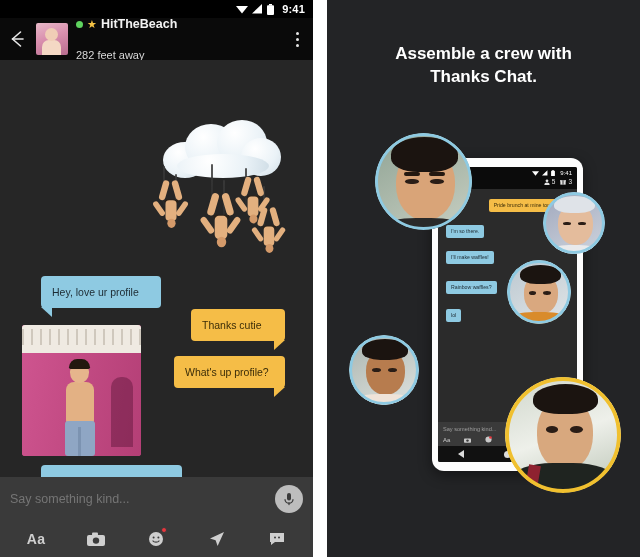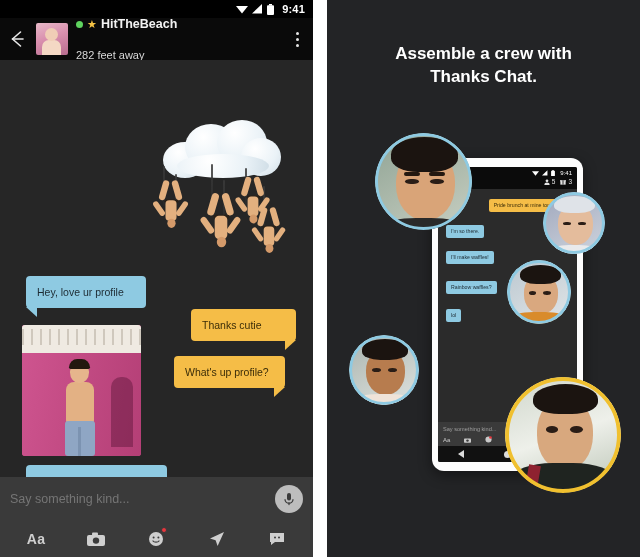--- a/index.html
+++ b/index.html
@@ -75,34 +75,34 @@
   .man .armL, .man .armR { position:absolute; bottom:12px; width:6px; height:18px; background:#e3b07f; border-radius:4px; }
   .man .armL { left: 4px;  transform: rotate(-35deg); }
   .man .armR { left: 29px; transform: rotate(35deg); }
   .m1 { left: 6px;  top: 14px; transform: scale(.92); }
   .m2 { left: 56px; top: 30px; transform: scale(1.05); }
   .m3 { left: 88px; top: 10px; transform: scale(.9); }
   .m4 { left: 104px; top: 40px; transform: scale(.88); }
   .streak { position:absolute; width:2px; background: linear-gradient(#3b3b3b,#2a2a2a); opacity:.85; border-radius:2px;}
 
   .bubble { position: absolute; font-size: 10.5px; line-height: 1.35; color: #1d2b33; padding: 9px 11px; border-radius: 4px; }
-  .bubble.them { background: #8ecae2; }
+  .bubble.them { background: #8ecae2; margin-left: 15px; }
   .bubble.me { background: #f5bd47; color: #3b2d08; }
   .bubble.them::after {
     content:""; position:absolute; left:0; bottom:-9px;
     border-width: 10px 0 0 11px; border-style: solid;
     border-color: #8ecae2 transparent transparent transparent;
   }
   .bubble.me::after {
     content:""; position:absolute; right:0; bottom:-9px;
     border-width: 10px 11px 0 0; border-style: solid;
     border-color: #f5bd47 transparent transparent transparent;
   }
   .b-hey { left: 26px; top: 216px; width: 120px; }
-  .b-thanks { left: 191px; top: 249px; width: 105px; text-align: left; }
+  .b-thanks { left: 191px; top: 249px; width: 94px; text-align: left; }
   .b-tonight { left: 174px; top: 296px; width: 111px; }
   .b-show { left: 26px; top: 405px; width: 141px; }
 
   .photo-msg {
     position: absolute; left: 22px; top: 265px; width: 119px; height: 131px;
     border-radius: 3px; overflow: hidden; background: #c94f86;
   }
   .ph-wall { position:absolute; inset:0; background: linear-gradient(100deg,#cf5590 0%,#c44c85 40%,#b43f76 100%); }
   .ph-rail { position:absolute; left:0; top:0; width:100%; height:28px; background:#efeae2; }
   .ph-rail::after {

